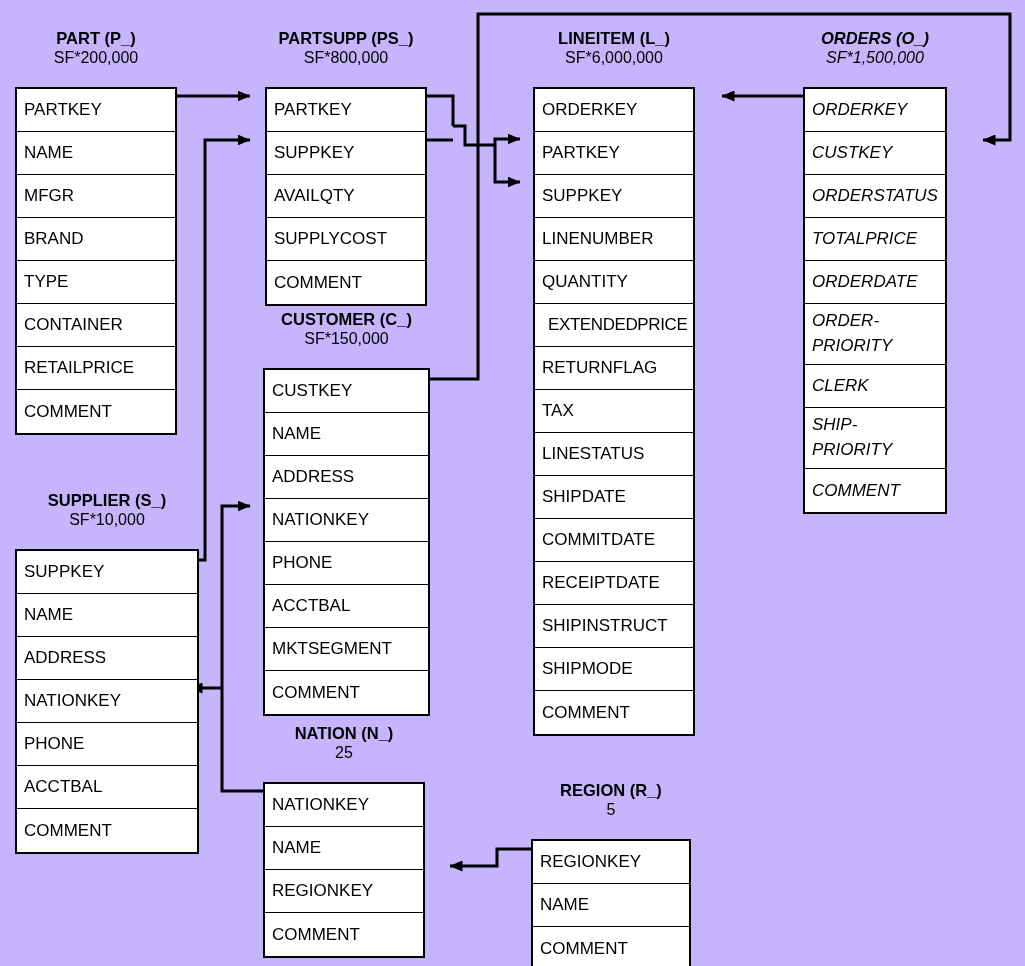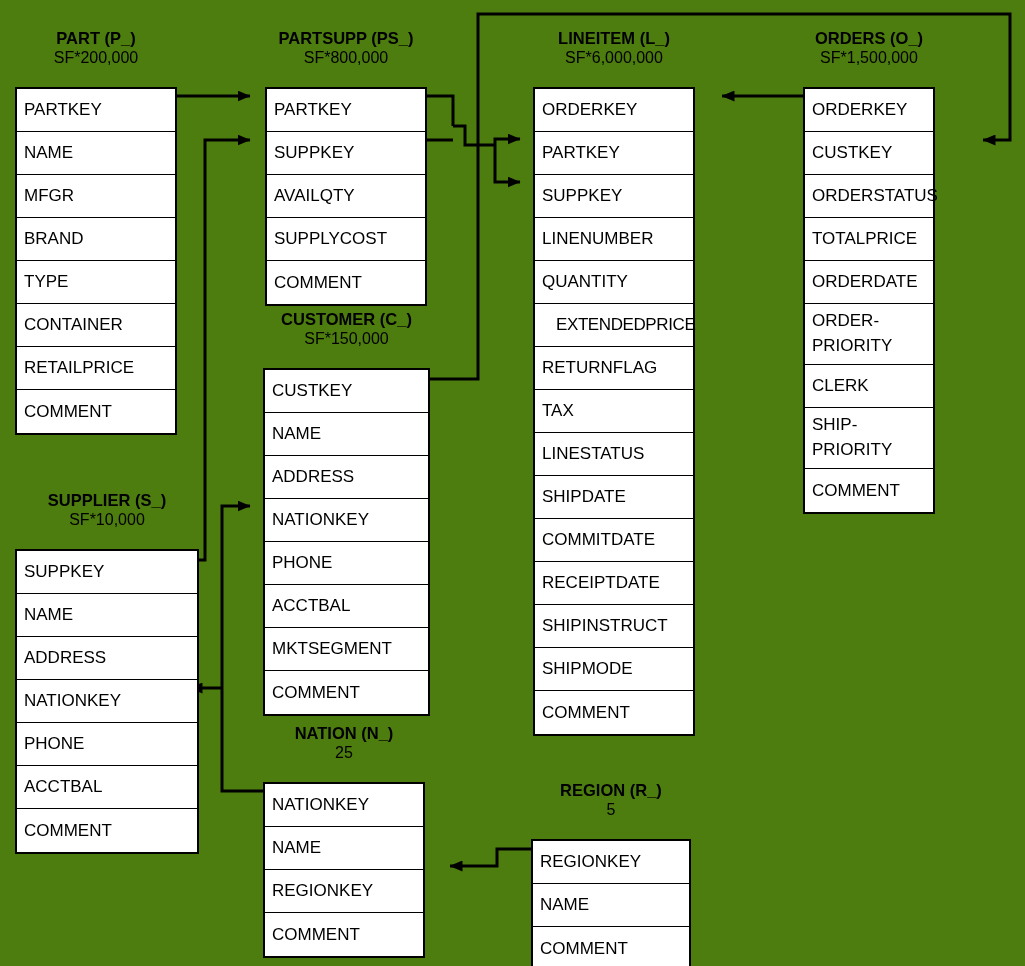--- a/index.html
+++ b/index.html
@@ -1,19 +1,19 @@
 <!DOCTYPE html>
 <html><head>
 <meta charset="utf-8">
 <style>
   html,body{margin:0;padding:0;background:#fff;}
   #canvas{
     position:relative;
     width:1025px;height:966px;
-    background:#4d7c0f;
+    background:#c4b5fd;
     font-family:"Liberation Sans", sans-serif;
     overflow:hidden;
   }
   .entity{position:absolute;}
   .ent-title{
     font-size:16.5px;font-weight:bold;color:#000;
     text-align:center;line-height:20px;white-space:nowrap;
   }
   .ent-card{
     font-size:16px;color:#000;text-align:center;line-height:19px;
@@ -35,21 +35,21 @@
     white-space:nowrap;
     background:#fff;
   }
   .attr:last-child{border-bottom:none;}
   .attr.two-line{
     height:61px;
     display:block;
     padding-top:4px;
     line-height:25px;
   }
-  .attr.tight{padding-left:21px;letter-spacing:-0.4px;}
+  .attr.tight{padding-left:13px;letter-spacing:-0.4px;}
   #wires{position:absolute;left:0;top:0;width:1025px;height:966px;pointer-events:none;}
 </style>
 </head>
 <body>
 
 <div id="canvas">
 
   <svg id="wires" viewBox="0 0 1025 966" xmlns="http://www.w3.org/2000/svg">
     <defs>
       <marker id="ar" markerWidth="13" markerHeight="11" refX="12.5" refY="5.5" orient="auto" markerUnits="userSpaceOnUse">
@@ -121,21 +121,21 @@
       <div class="attr">LINESTATUS</div>
       <div class="attr">SHIPDATE</div>
       <div class="attr">COMMITDATE</div>
       <div class="attr">RECEIPTDATE</div>
       <div class="attr">SHIPINSTRUCT</div>
       <div class="attr">SHIPMODE</div>
       <div class="attr">COMMENT</div>
     </div>
   </div>
 
-  <div class="entity" style="left:803px;top:28px;width:132px;">
+  <div class="entity" style="left:803px;top:28px;width:144px;font-style:italic;">
     <div class="ent-title">ORDERS (O_)</div>
     <div class="ent-card">SF*1,500,000</div>
     <div class="ent-box">
       <div class="attr">ORDERKEY</div>
       <div class="attr">CUSTKEY</div>
       <div class="attr">ORDERSTATUS</div>
       <div class="attr">TOTALPRICE</div>
       <div class="attr">ORDERDATE</div>
       <div class="attr two-line">ORDER-<br>PRIORITY</div>
       <div class="attr">CLERK</div>

